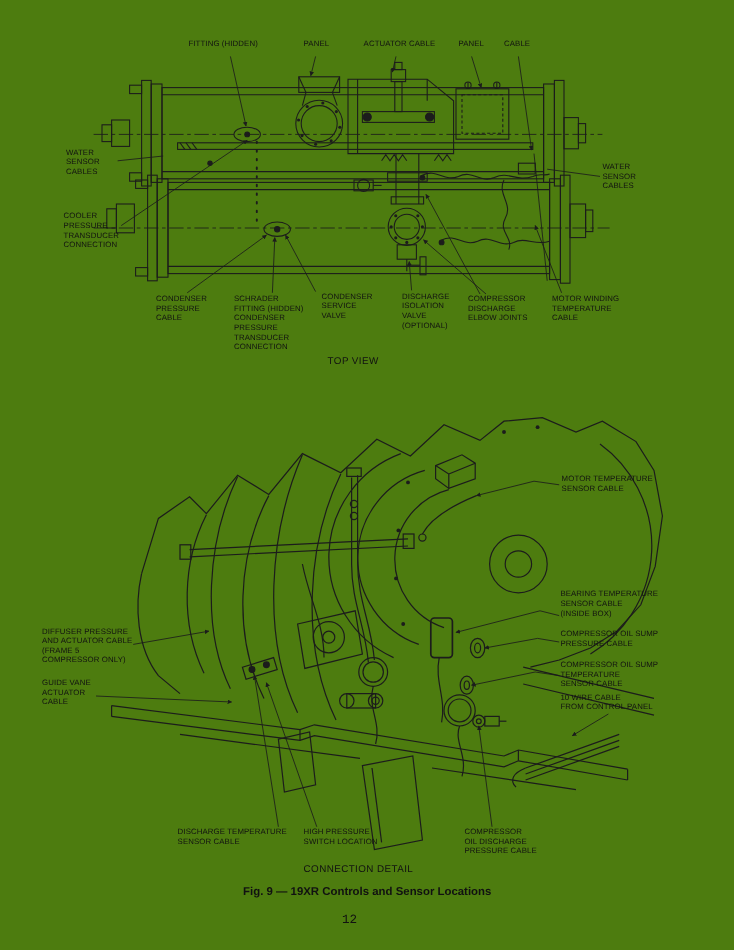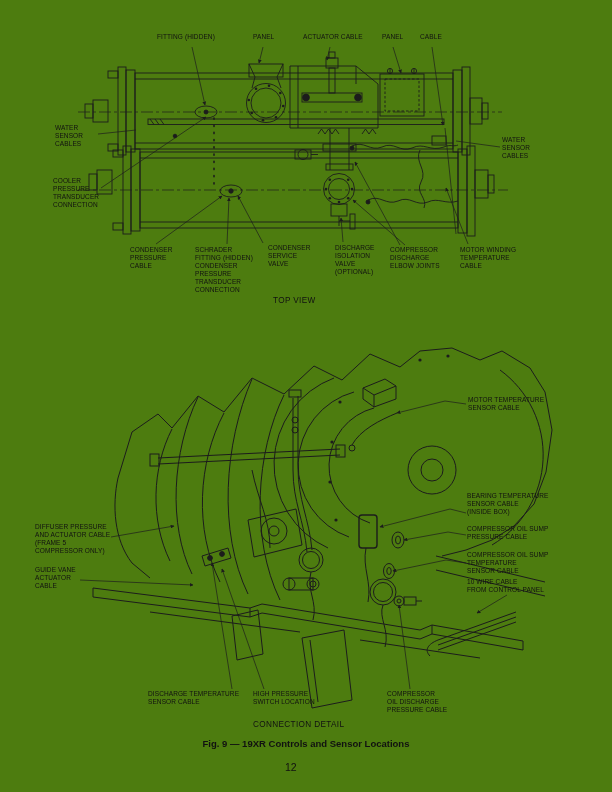--- a/index.html
+++ b/index.html
@@ -4,21 +4,21 @@
 <style>
   html,body{margin:0;padding:0;background:#ffffff;}
   .page{position:relative;width:612px;height:792px;background:#4d7c0f;overflow:hidden;
         font-family:"Liberation Sans", sans-serif;color:#111;}
   svg.art{position:absolute;left:0;top:0;}
   .callout{position:absolute;font-size:6.5px;line-height:8px;letter-spacing:.1px;
            white-space:pre-line;color:#111;}
   .view-caption{position:absolute;font-size:8.2px;letter-spacing:.35px;color:#111;}
   .fig-caption{position:absolute;left:0;top:738px;width:612px;text-align:center;
                font-weight:bold;font-size:9.5px;color:#111;}
-  .page-number{position:absolute;left:285px;top:761px;font-family:Liberation Sans, sans-serif;
+  .page-number{position:absolute;left:285px;top:761px;font-family:Liberation Mono, monospace;
                font-size:10.5px;color:#111;}
 </style>
 </head>
 <body>
 
 <div class="page">
 
   <svg class="art" width="612" height="792" viewBox="0 0 612 792">
     <defs>
       <marker id="ah" viewBox="0 0 8 8" refX="7" refY="4" markerWidth="5.5" markerHeight="5.5" orient="auto-start-reverse">

